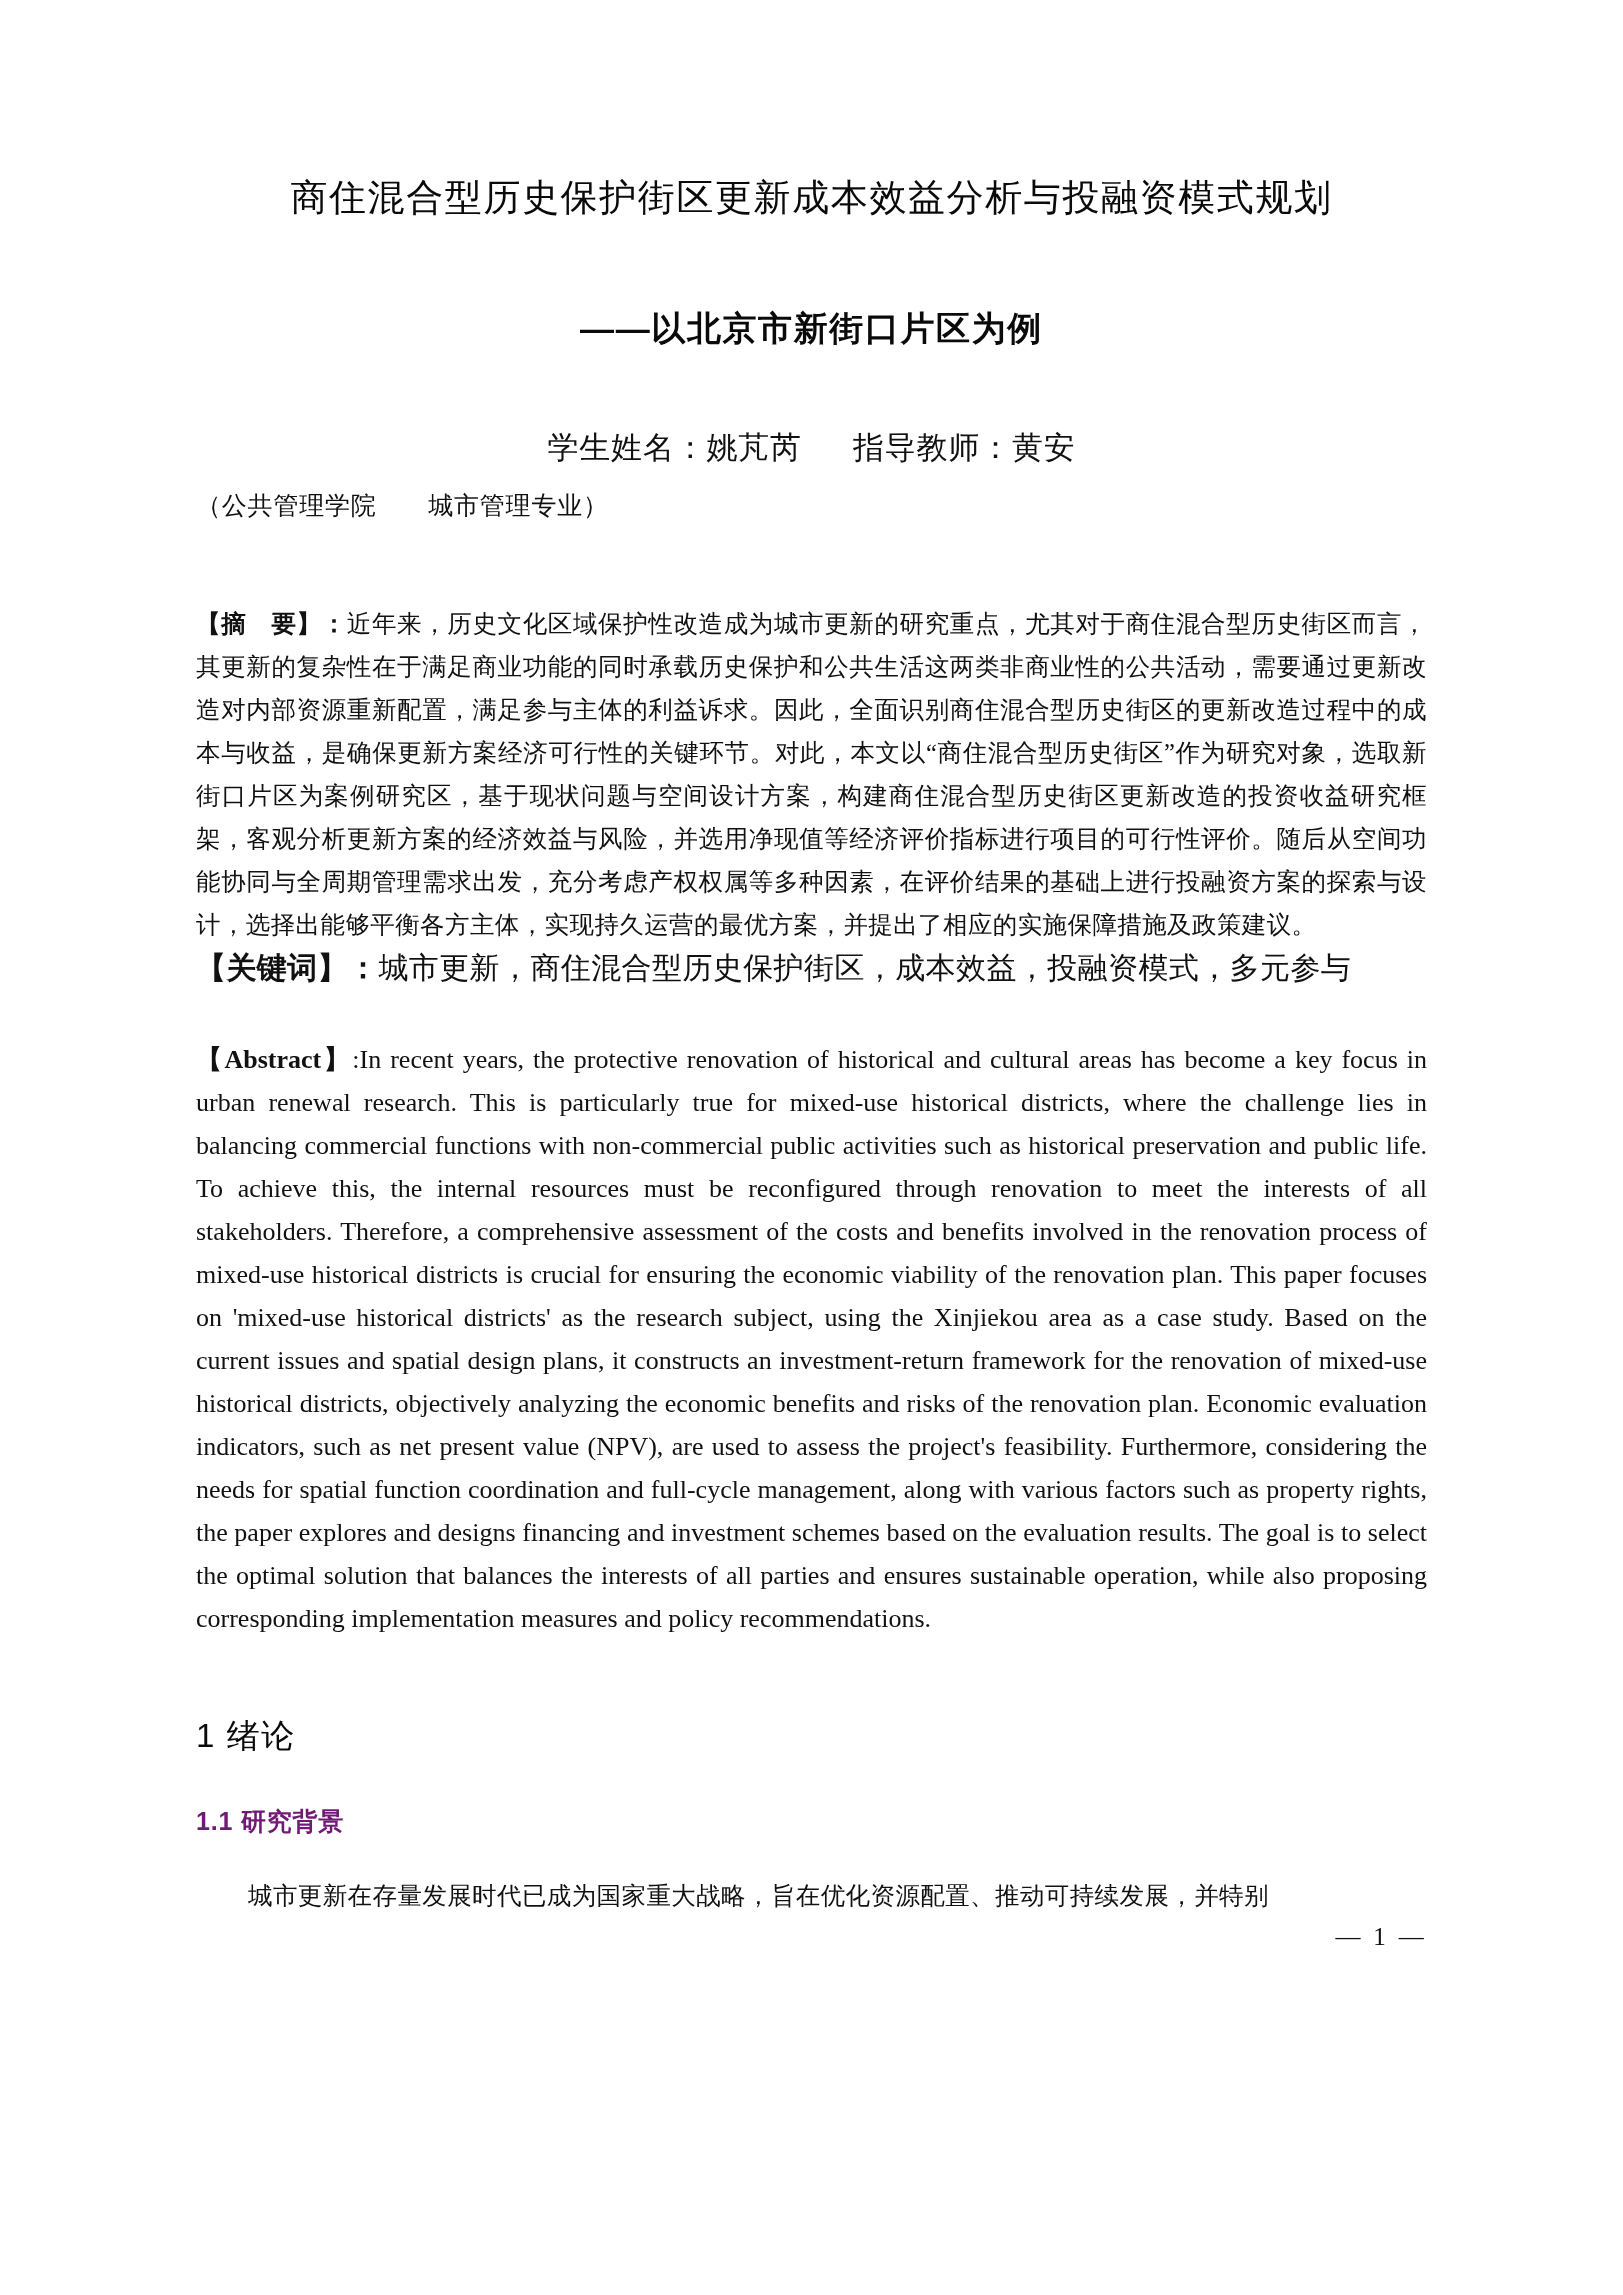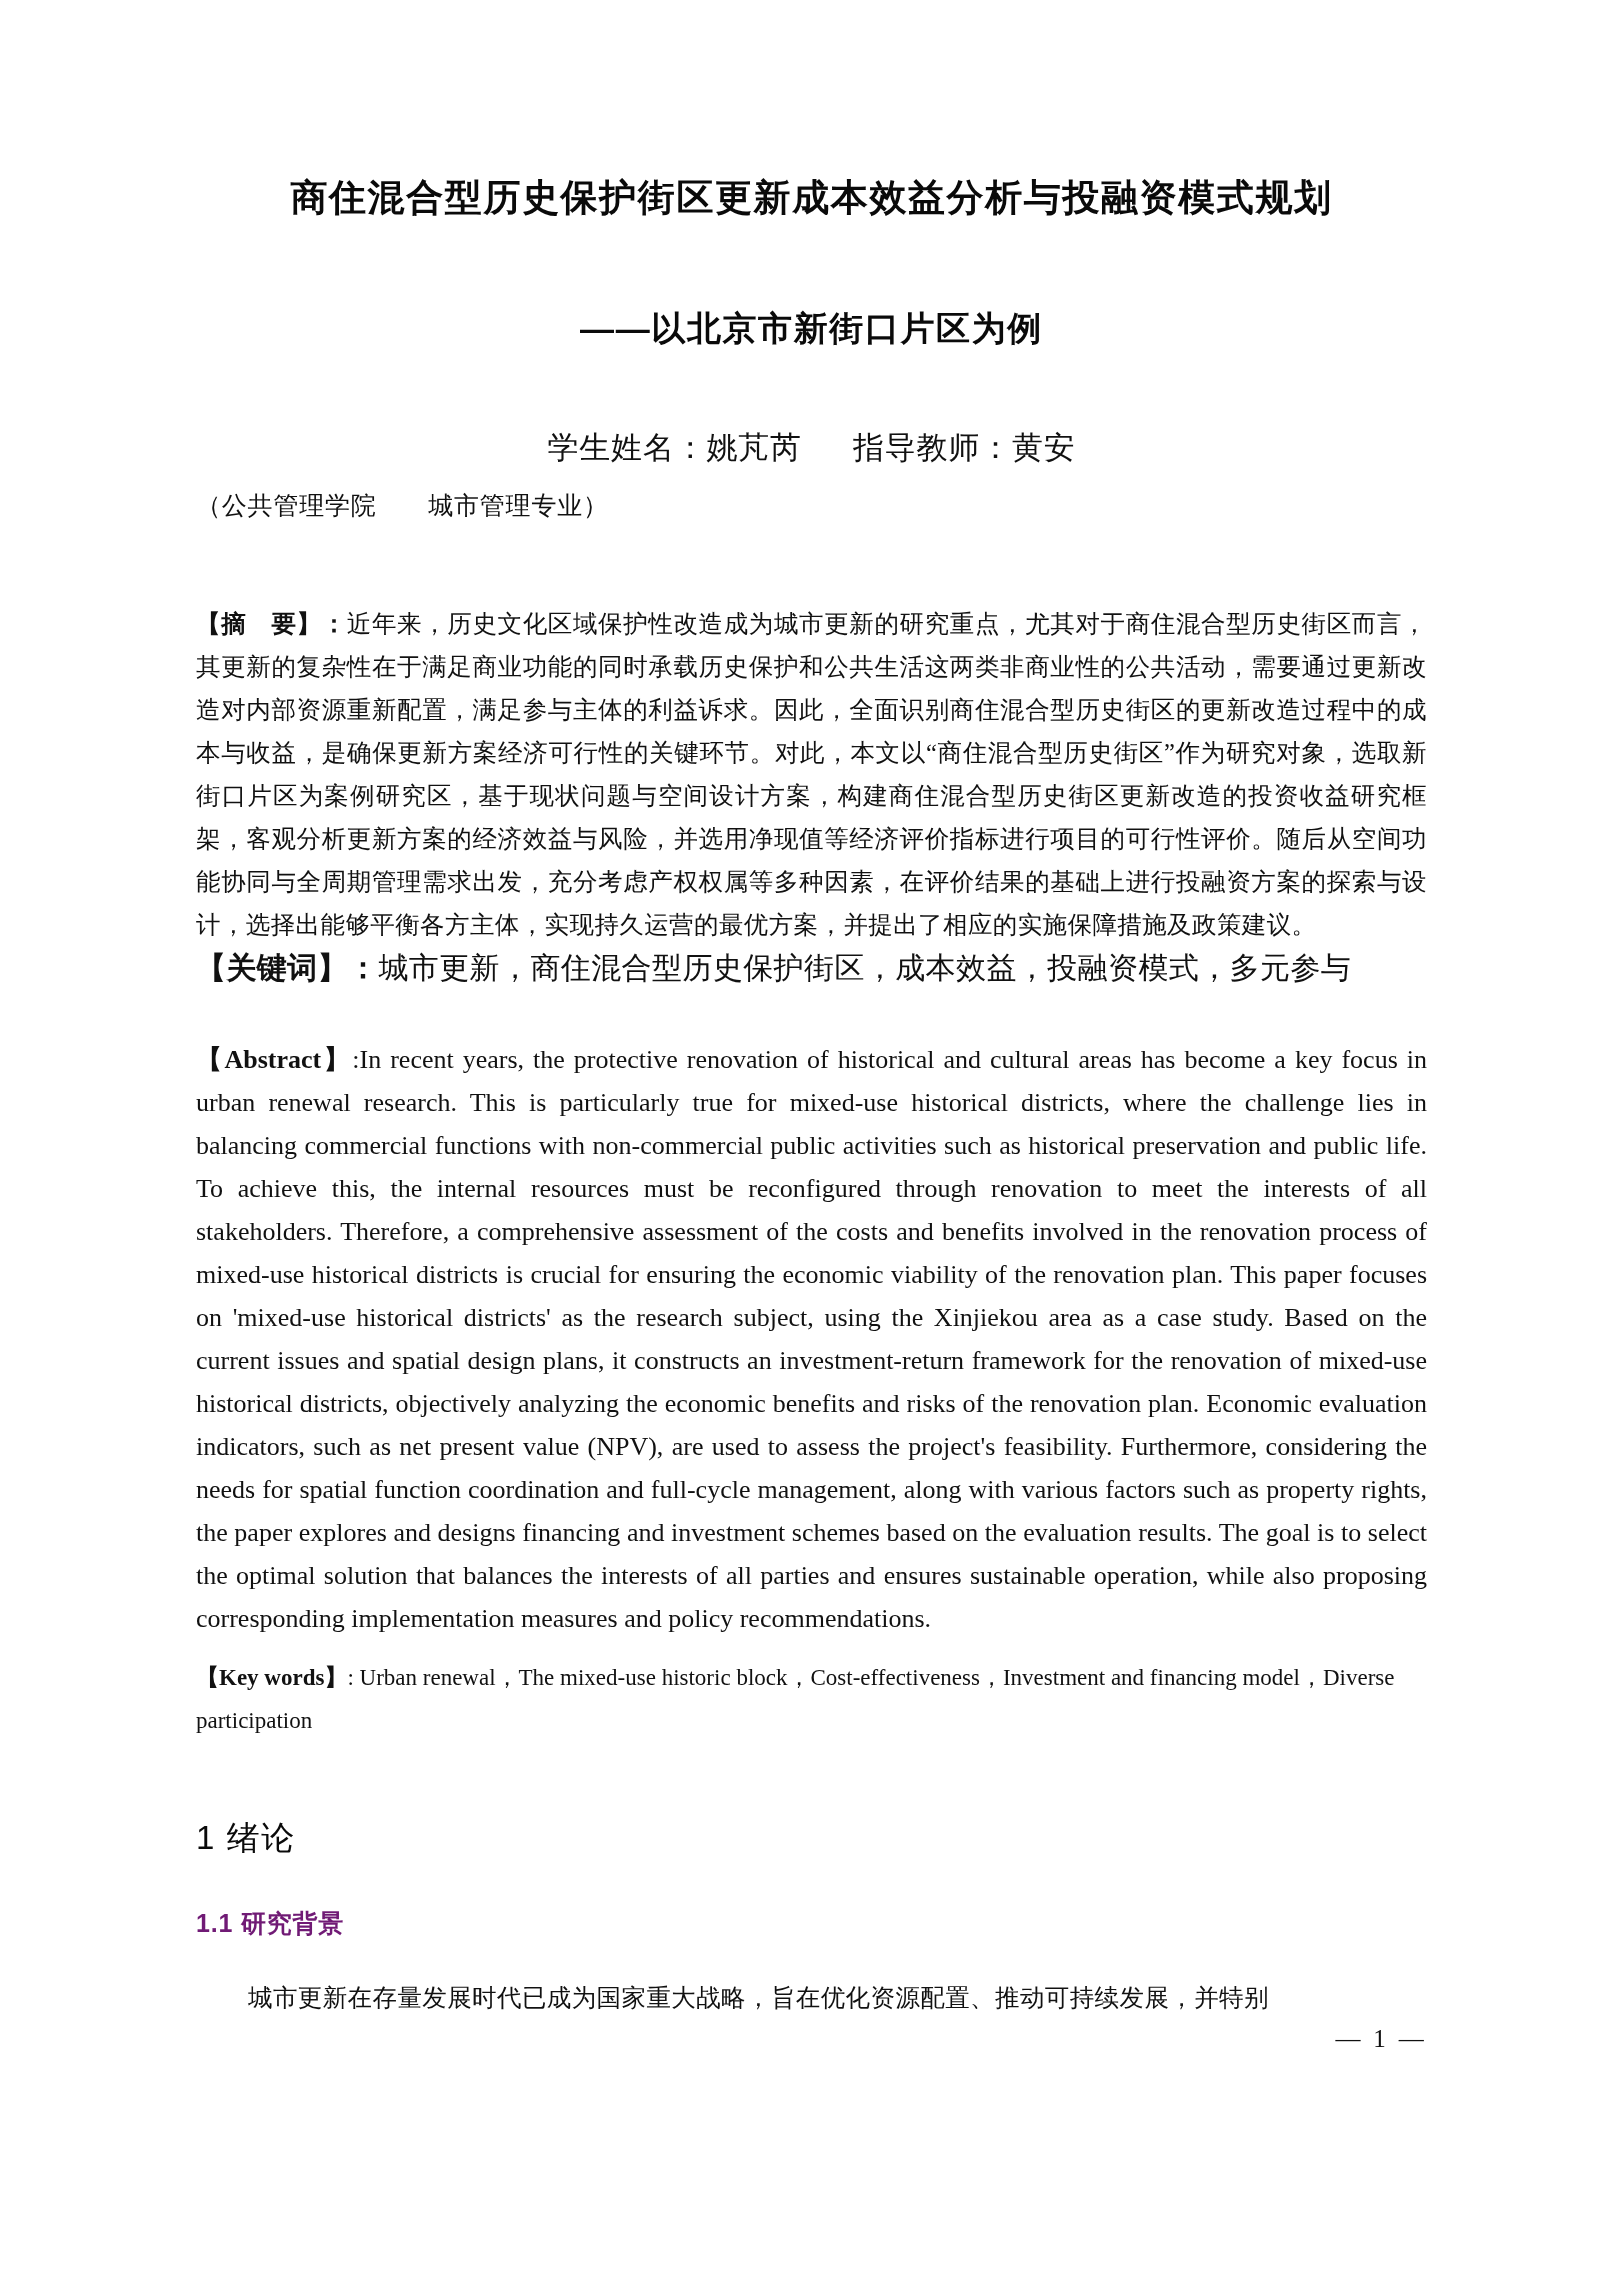--- a/index.html
+++ b/index.html
@@ -17,21 +17,21 @@
     background: #ffffff;
     position: relative;
   }
   .inner {
     padding: 0 196px;
   }
   .doc-title {
     margin-top: 173px;
     text-align: center;
     font-family: "Liberation Sans", sans-serif;
-    font-weight: 700;
+    font-weight: 400;
     font-size: 37px;
     letter-spacing: 1.6px;
     color: #0a0a0a;
   }
   .doc-subtitle {
     margin-top: 83px;
     text-align: center;
     font-family: "Liberation Sans", sans-serif;
     font-weight: 700;
     font-size: 34px;
@@ -122,21 +122,20 @@
     </div>
 
     <div class="affiliation">（公共管理学院　　城市管理专业）</div>
 
     <p class="abstract-zh"><span class="label-bold">【摘　要】：</span><span>近年来，历史文化区域保护性改造成为城市更新的研究重点，尤其对于商住混合型历史街区而言，其更新的复杂性在于满足商业功能的同时承载历史保护和公共生活这两类非商业性的公共活动，需要通过更新改造对内部资源重新配置，满足参与主体的利益诉求。因此，全面识别商住混合型历史街区的更新改造过程中的成本与收益，是确保更新方案经济可行性的关键环节。对此，本文以“商住混合型历史街区”作为研究对象，选取新街口片区为案例研究区，基于现状问题与空间设计方案，构建商住混合型历史街区更新改造的投资收益研究框架，客观分析更新方案的经济效益与风险，并选用净现值等经济评价指标进行项目的可行性评价。随后从空间功能协同与全周期管理需求出发，充分考虑产权权属等多种因素，在评价结果的基础上进行投融资方案的探索与设计，选择出能够平衡各方主体，实现持久运营的最优方案，并提出了相应的实施保障措施及政策建议。</span></p>
 
     <p class="keywords-zh"><span class="label-bold">【关键词】：</span><span>城市更新，商住混合型历史保护街区，成本效益，投融资模式，多元参与</span></p>
 
     <p class="abstract-en"><span class="label-bold">【Abstract】</span><span>:In recent years, the protective renovation of historical and cultural areas has become a key focus in urban renewal research. This is particularly true for mixed-use historical districts, where the challenge lies in balancing commercial functions with non-commercial public activities such as historical preservation and public life. To achieve this, the internal resources must be reconfigured through renovation to meet the interests of all stakeholders. Therefore, a comprehensive assessment of the costs and benefits involved in the renovation process of mixed-use historical districts is crucial for ensuring the economic viability of the renovation plan. This paper focuses on 'mixed-use historical districts' as the research subject, using the Xinjiekou area as a case study. Based on the current issues and spatial design plans, it constructs an investment-return framework for the renovation of mixed-use historical districts, objectively analyzing the economic benefits and risks of the renovation plan. Economic evaluation indicators, such as net present value (NPV), are used to assess the project's feasibility. Furthermore, considering the needs for spatial function coordination and full-cycle management, along with various factors such as property rights, the paper explores and designs financing and investment schemes based on the evaluation results. The goal is to select the optimal solution that balances the interests of all parties and ensures sustainable operation, while also proposing corresponding implementation measures and policy recommendations.</span></p>
 
-    <p class="keywords-en"><span class="label-bold">【Key words】</span><span>: Urban renewal，The mixed-use historic block，Cost-effectiveness，Investment and financing model，Diverse participation</span></p>
 
     <div class="section-heading">1 绪论</div>
 
     <div class="subsection-heading">1.1 研究背景</div>
 
     <p class="body-paragraph">城市更新在存量发展时代已成为国家重大战略，旨在优化资源配置、推动可持续发展，并特别</p>
 
     <div class="page-footer">— 1 —</div>
 
   </div>

